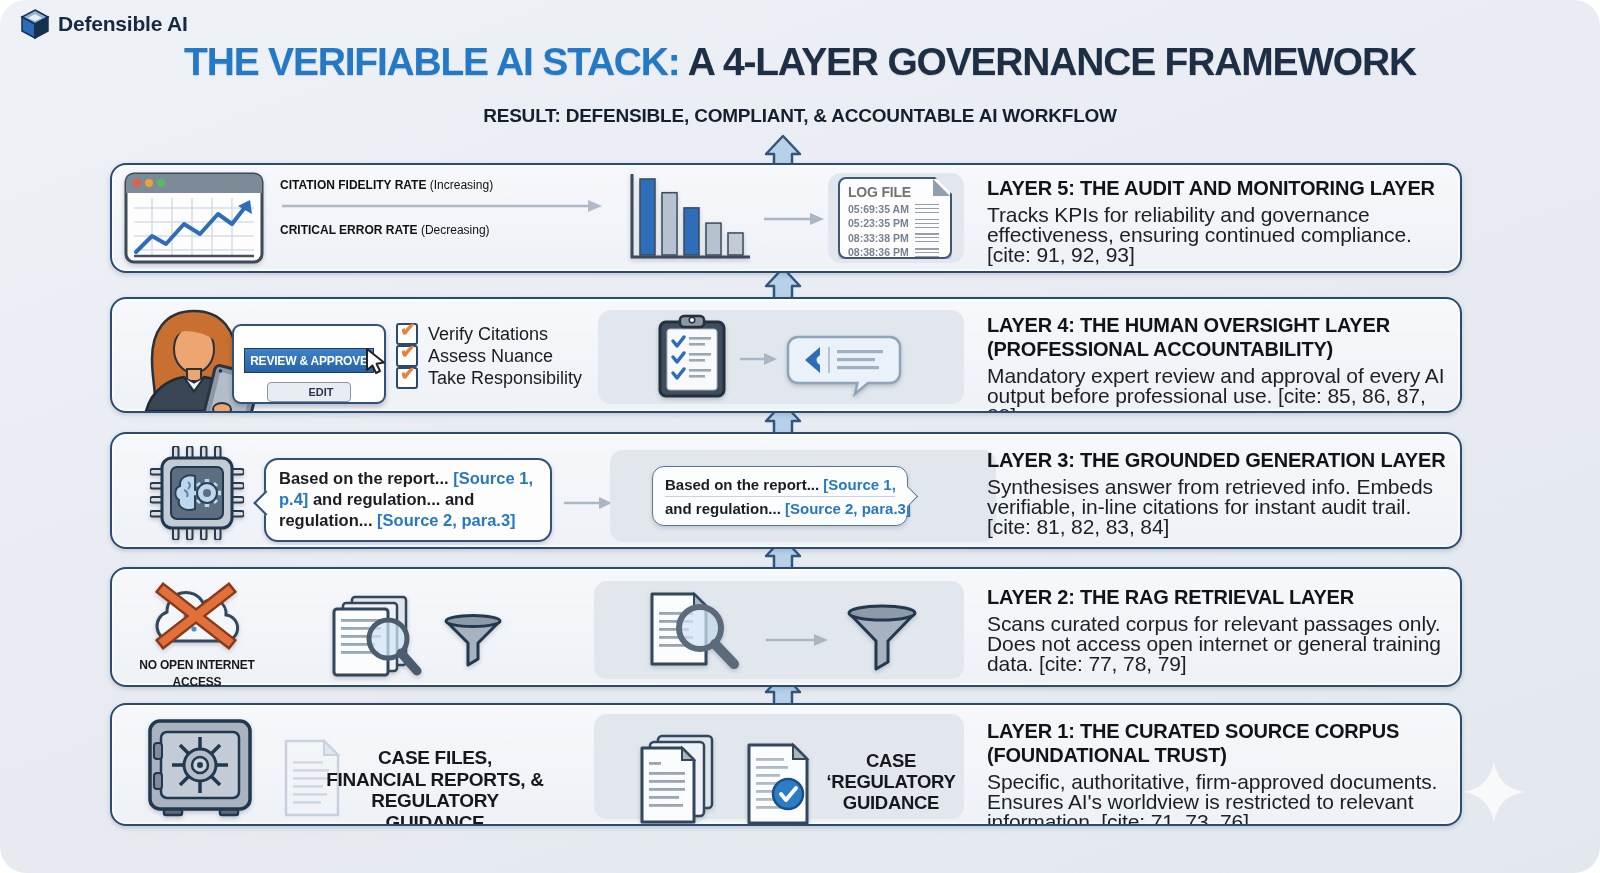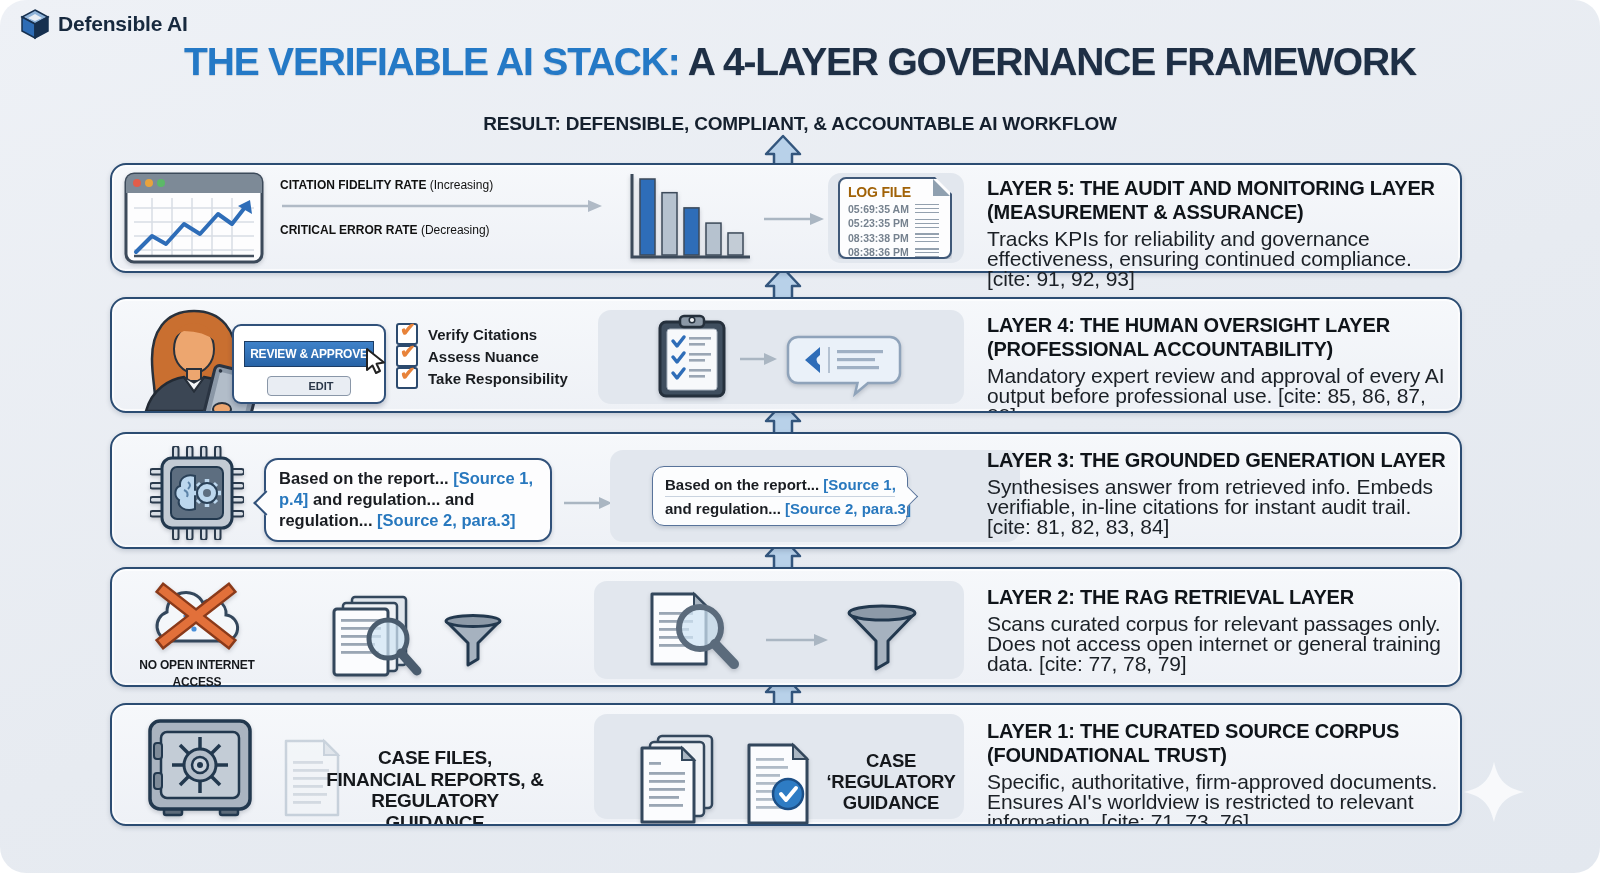--- a/index.html
+++ b/index.html
@@ -6,53 +6,53 @@
   #canvas{position:relative;width:1600px;height:873px;margin:0 auto;overflow:hidden;
     background:linear-gradient(160deg,#eef1f6 0%,#e7ebf1 55%,#e3e8ef 100%);border-radius:26px;}
   .abs{position:absolute;}
   
   .logo{left:20px;top:8px;display:flex;align-items:center;gap:8px;}
   .logo-text{font-size:21px;font-weight:700;color:#17293e;letter-spacing:-.2px;}
   .title{left:0;top:40px;width:100%;text-align:center;font-size:39px;font-weight:800;letter-spacing:-1.2px;
     text-shadow:0 1px 1px rgba(20,35,60,.15);}
   .title .t-blue{color:#2479c6;}
   .title .t-dark{color:#1e2f45;}
-  .subtitle{left:0;top:105px;width:100%;text-align:center;font-size:19px;font-weight:800;color:#15202e;letter-spacing:-.2px;margin-top:8px;}
+  .subtitle{left:0;top:105px;width:100%;text-align:center;font-size:19px;font-weight:800;color:#15202e;letter-spacing:-.2px;}
   
   .row{left:110px;width:1348px;border:2.5px solid #2b4c72;border-radius:16px;
     background:linear-gradient(180deg,#f6f8fb 0%,#eef1f6 100%);
     box-shadow:0 2px 5px rgba(30,45,70,.18), inset 0 0 0 2px rgba(255,255,255,.65);}
   .midpanel{background:#e2e7ee;border-radius:13px;}
   .rheading{font-size:20px;line-height:24px;font-weight:800;color:#0f1419;letter-spacing:-.2px;}
   .rbody{font-size:21px;line-height:20px;font-weight:500;color:#1b2026;margin-top:5px;letter-spacing:-.1px;}
   .icon{filter:drop-shadow(0 2px 2px rgba(30,40,60,.22));}
   
   .kpi-line{font-size:12px;color:#111;white-space:nowrap;}
   .kpi-label{font-weight:800;}
   .kpi-trend{font-weight:500;}
   .logdoc{position:absolute;left:10px;top:4px;width:114px;height:82px;background:#fdfdfe;border:2px solid #3f5878;
     border-radius:8px;box-shadow:0 2px 3px rgba(30,45,70,.25);padding:5px 8px;box-sizing:border-box;
     clip-path:polygon(0 0,calc(100% - 17px) 0,100% 17px,100% 100%,0 100%);}
   .logdoc .fold{position:absolute;top:0;right:0;width:17px;height:17px;background:#8fa0b0;
     clip-path:polygon(0 0,100% 100%,0 100%);}
-  .log-title{font-size:14px;font-weight:800;color:#a16207;letter-spacing:-.2px;}
+  .log-title{font-size:14px;font-weight:800;color:#737373;letter-spacing:-.2px;}
   .log-row{display:flex;align-items:center;gap:6px;margin-top:2.5px;font-size:10.5px;font-weight:600;color:#76828f;}
   .log-ticks{width:24px;height:9px;background:repeating-linear-gradient(to bottom,#93a0ae 0 1.5px,transparent 1.5px 3.8px);}
   
   .review-panel{background:#fff;border:2px solid #31517a;border-radius:9px;box-shadow:0 3px 5px rgba(30,45,70,.25);
     display:flex;flex-direction:column;align-items:center;}
-  .btn-primary{width:128px;height:24px;margin-top:15px;border:1.5px solid #1c3c63;border-radius:0;
+  .btn-primary{width:128px;height:24px;margin-top:22px;border:1.5px solid #1c3c63;border-radius:0;
     background:linear-gradient(180deg,#3f82c9 0%,#2763a6 100%);color:#fff;font-size:12px;font-weight:800;
     display:flex;align-items:center;justify-content:center;letter-spacing:-.2px;}
   .btn-secondary{width:58px;height:18px;margin-top:9px;border:1.5px solid #8a97a8;border-radius:4px;background:#e9edf3;
     color:#2a3648;font-size:11px;font-weight:800;display:flex;align-items:center;justify-content:center;padding-left:24px;}
   .check-item{display:flex;align-items:center;gap:10px;height:22px;}
   .checkbox{position:relative;width:18px;height:18px;border:2px solid #2c4a6e;border-radius:3px;background:#fff;flex:0 0 auto;}
   .checkbox::after{content:"✔";position:absolute;left:2px;top:-7px;font-size:19px;font-weight:800;color:#e8833a;}
-  .check-label{font-size:15px;font-weight:700;color:#191c20;white-space:nowrap;}
+  .check-label{font-size:18px;font-weight:400;color:#191c20;white-space:nowrap;}
   
   .bubble-left{background:#fdfdfe;border:2px solid #31517a;border-radius:14px;padding:8px 13px;box-sizing:border-box;
     font-size:16.5px;line-height:21px;font-weight:600;color:#1a1d22;box-shadow:0 2px 4px rgba(30,45,70,.2);}
   .bubble-left::before{content:"";position:absolute;left:-9px;top:34px;width:16px;height:16px;background:#fdfdfe;
     border-left:2px solid #31517a;border-bottom:2px solid #31517a;transform:rotate(45deg);}
   .bubble-right{background:#fcfdfe;border:1.8px solid #58739a;border-radius:12px;padding:6px 12px;box-sizing:border-box;
     font-size:15px;font-weight:600;color:#1a1d22;box-shadow:0 2px 4px rgba(30,45,70,.18);}
   .bubble-right::before{content:"";position:absolute;right:-8px;top:22px;width:14px;height:14px;background:#fcfdfe;
     border-right:1.8px solid #58739a;border-top:1.8px solid #58739a;transform:rotate(45deg);}
   .bubble-right .b-line{display:block;padding:3px 0;white-space:nowrap;}
@@ -161,21 +161,20 @@
             <span class="log-ticks"></span>
           </div>
         <div class="log-row">
             <span>08:38:36 PM</span>
             <span class="log-ticks"></span>
           </div>
       </div>
     </div>
     <div class="abs" style="left:875px;top:11px;width:462px;">
       <div class="rheading">LAYER 5: THE AUDIT AND MONITORING LAYER</div>
-      <div class="rheading">(MEASUREMENT &amp; ASSURANCE)</div>
       <div class="rbody">Tracks KPIs for reliability and governance effectiveness, ensuring continued compliance. [cite: 91, 92, 93]</div>
     </div>
   </div>
 
   <div class="abs row" style="top:297px;height:112px;overflow:hidden;">
     <svg class="abs" style="left:6px;top:8px;" width="152" height="104" viewBox="0 0 152 104">
       <path d="M76,4 C46,4 34,26 34,52 C34,76 40,92 36,104 L116,104 C110,90 118,74 118,50 C118,24 104,4 76,4 Z" fill="#c96f30" stroke="#28313c" stroke-width="2.5"></path>
       <ellipse cx="76" cy="42" rx="20" ry="24" fill="#eda66f" stroke="#28313c" stroke-width="2"></ellipse>
       <path d="M55,34 Q60,16 76,16 Q92,16 97,34 Q86,24 66,24 Q58,27 55,34 Z" fill="#c96f30"></path>
       <rect x="69" y="62" width="14" height="12" fill="#eda66f" stroke="#28313c" stroke-width="2"></rect>
@@ -284,21 +283,21 @@
       <circle cx="57" cy="47" r="10" fill="#bcd7ee" stroke="#2a4158" stroke-width="2"></circle>
       <circle cx="57" cy="47" r="4" fill="#5d6e80"></circle>
     </svg>
     <div class="abs bubble-left" style="left:152px;top:24px;width:288px;height:84px;">
       <span>Based on the report... </span><span class="cite">[Source 1, p.4]</span><span> and regulation... and regulation... </span><span class="cite">[Source 2, para.3]</span>
     </div>
     <svg class="abs" style="left:452px;top:62px;" width="50" height="14" viewBox="0 0 50 14">
       <line x1="0" y1="7" x2="35" y2="7" stroke="#aab6c2" stroke-width="2.5"></line>
         <polygon points="35,1 48,7 35,13" fill="#aab6c2"></polygon>
     </svg>
-    <div class="abs midpanel" style="left:498px;top:16px;width:386px;height:92px;padding-left:24px;">
+    <div class="abs midpanel" style="left:498px;top:16px;width:386px;height:92px;">
       <div class="abs bubble-right" style="left:42px;top:16px;width:256px;height:60px;">
         <span class="b-line"><span>Based on the report... </span><span class="cite">[Source 1,</span></span>
         <span class="b-line"><span>and regulation... </span><span class="cite">[Source 2, para.3]</span></span>
       </div>
     </div>
     <div class="abs" style="left:875px;top:14px;width:462px;">
       <div class="rheading">LAYER 3: THE GROUNDED GENERATION LAYER</div>
       <div class="rbody">Synthesises answer from retrieved info. Embeds verifiable, in-line citations for instant audit trail. [cite: 81, 82, 83, 84]</div>
     </div>
   </div>

